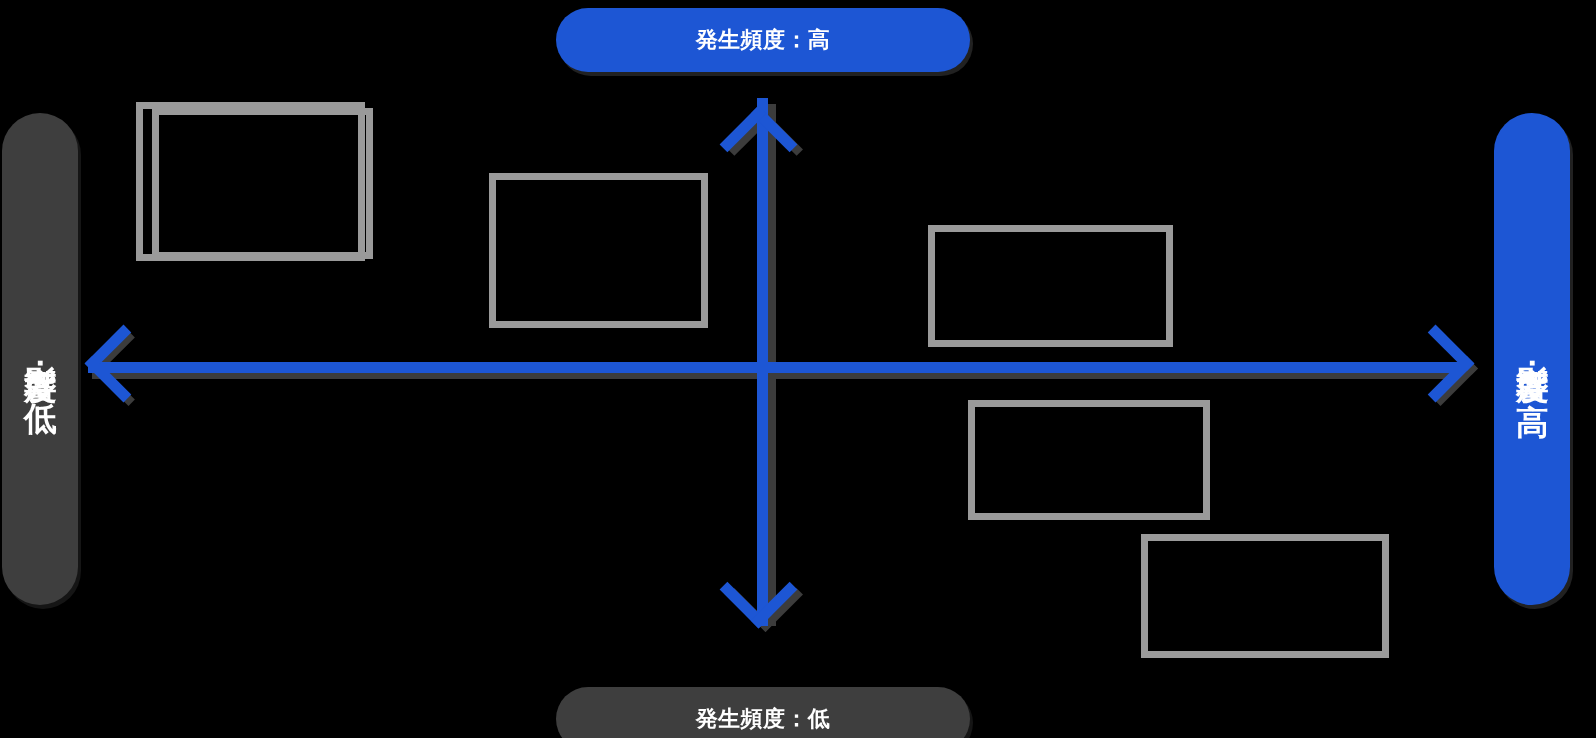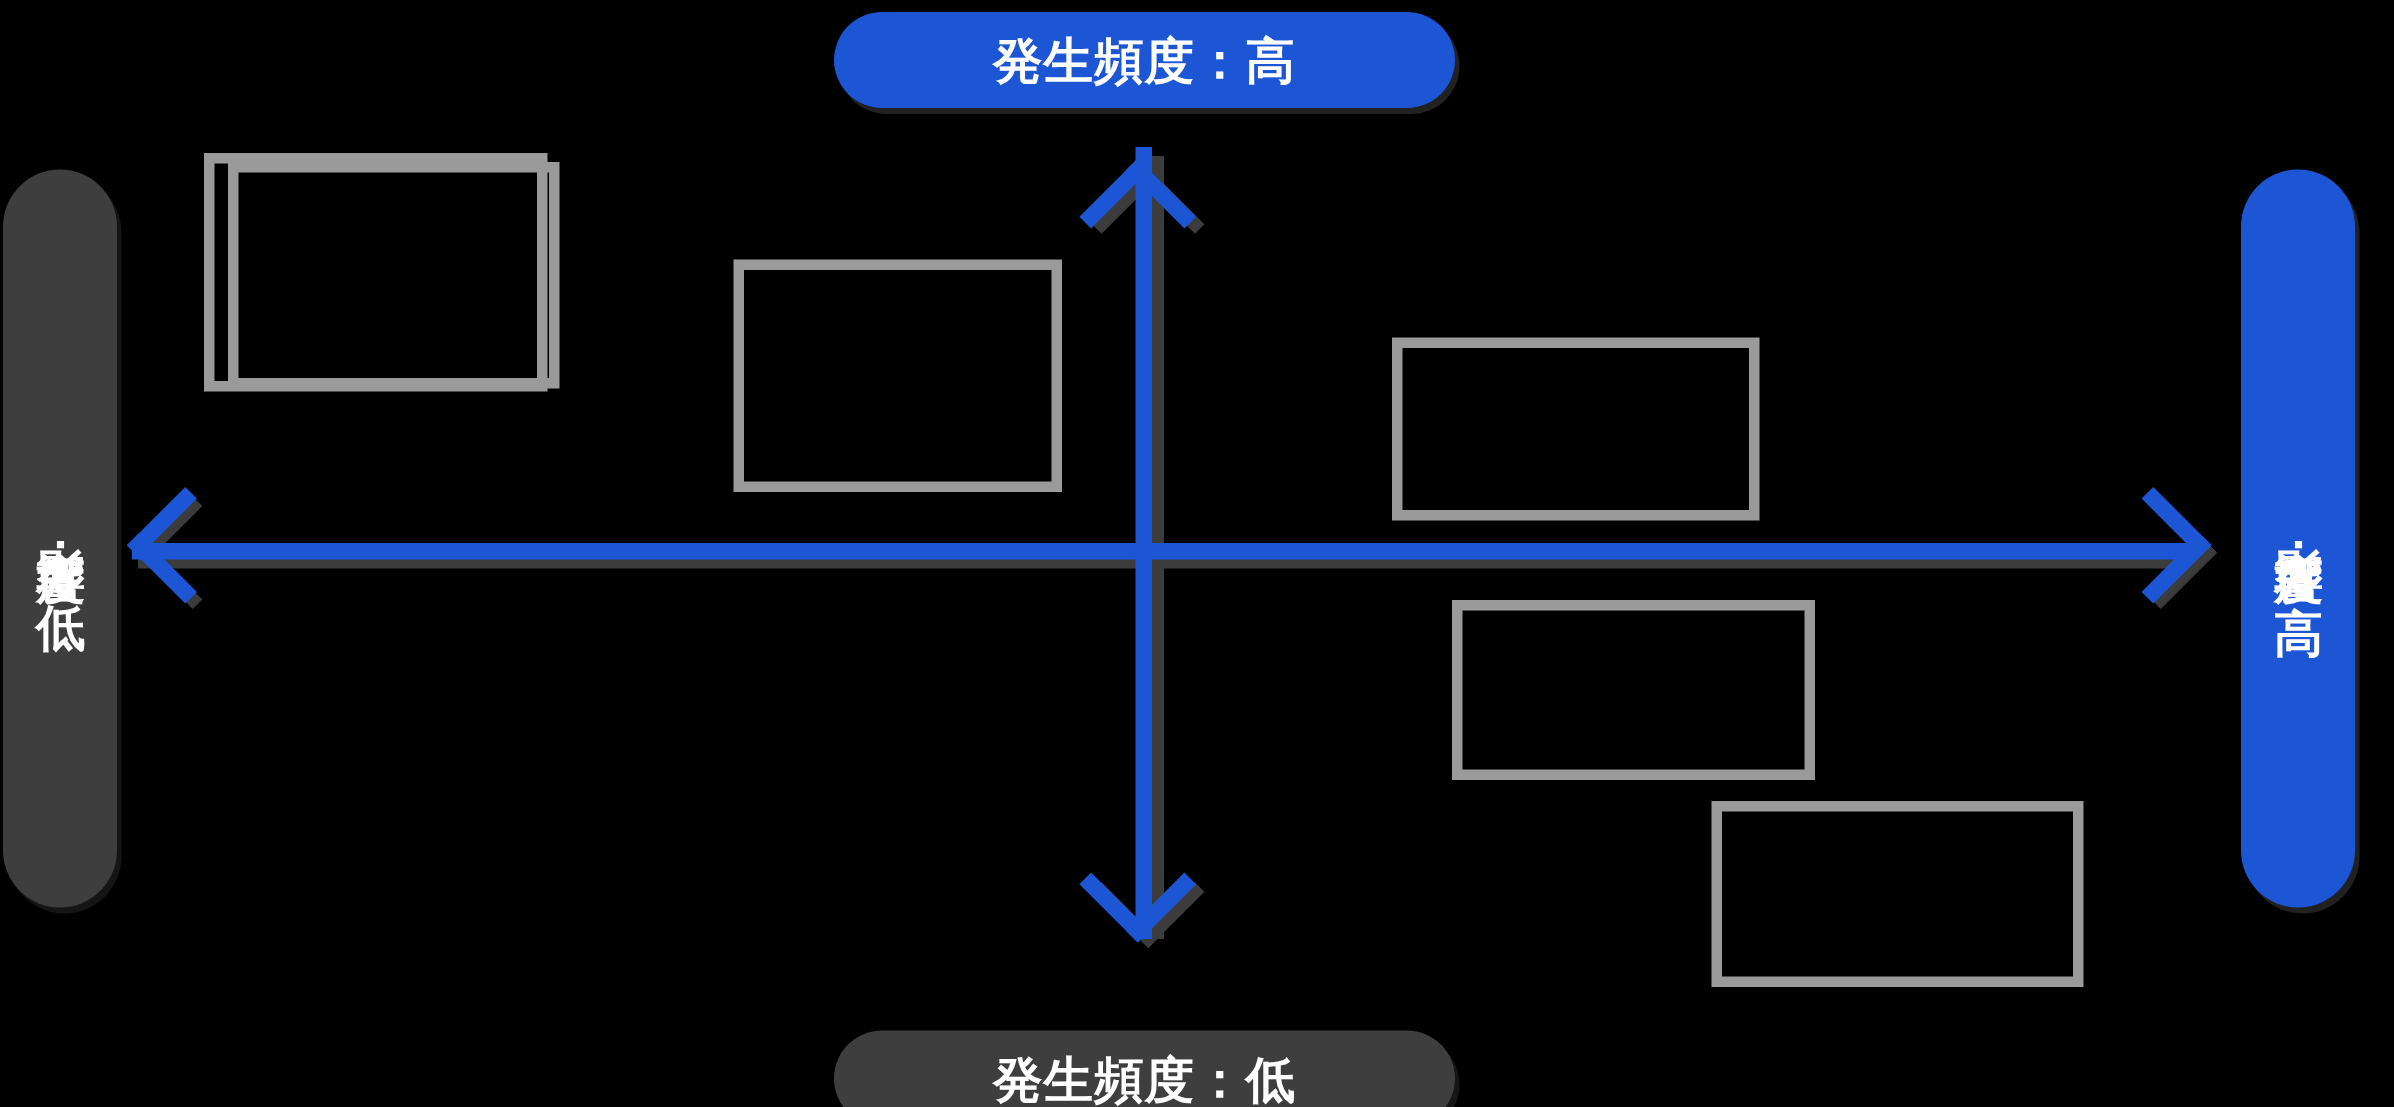--- a/index.html
+++ b/index.html
@@ -29,21 +29,21 @@
     color: #ffffff;
     font-weight: 700;
     letter-spacing: 0.02em;
     box-sizing: border-box;
     user-select: none;
   }
 
   .pill-h {
     height: 64px;
     border-radius: 34px;
-    font-size: 33px;
+    font-size: 22px;
     line-height: 1;
   }
 
   .pill-v {
     width: 76px;
     border-radius: 40px;
     font-size: 33px;
     writing-mode: vertical-rl;
     text-orientation: upright;
     line-height: 1.05;

